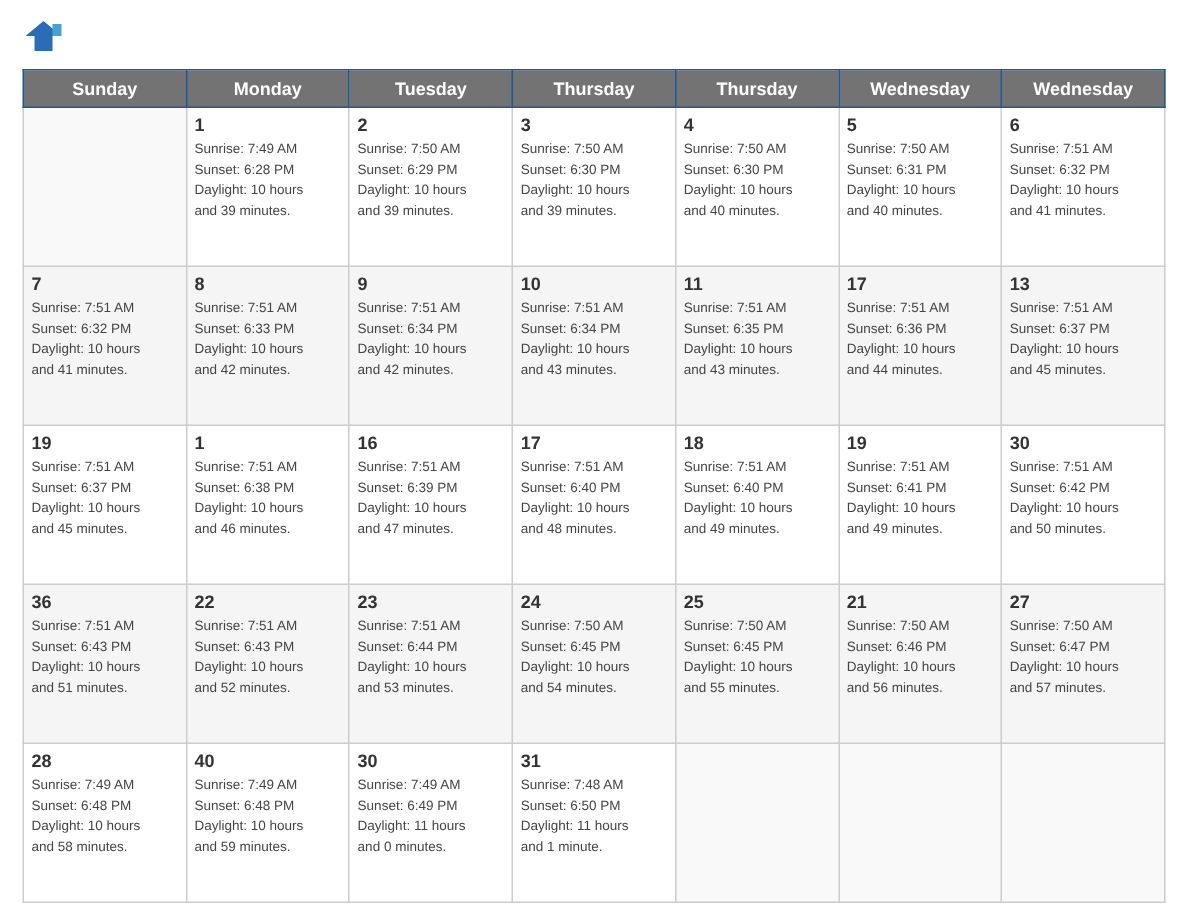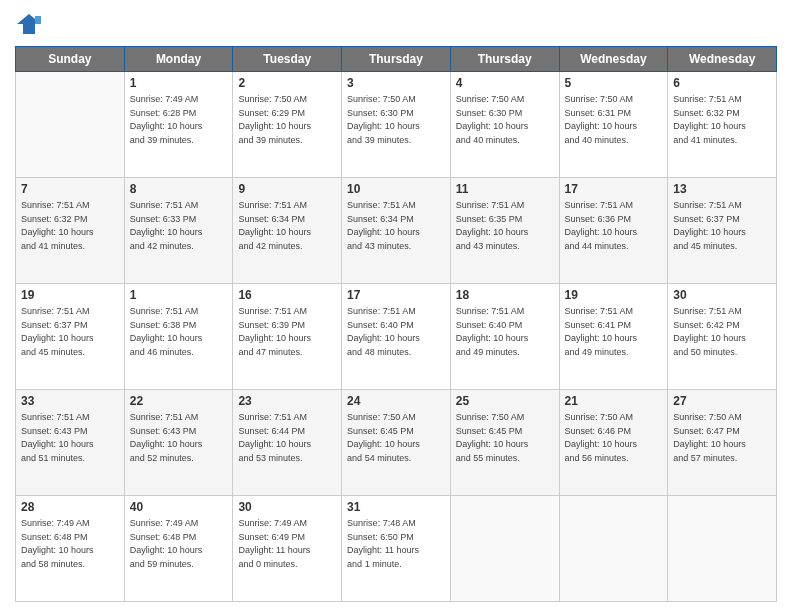--- a/index.html
+++ b/index.html
@@ -272,21 +272,21 @@
           <td>
             <span class="day-number">30</span>
             <div class="day-info" style="white-space: pre-line;">Sunrise: 7:51 AM
 Sunset: 6:42 PM
 Daylight: 10 hours
 and 50 minutes.</div>
           </td>
         </tr>
         <tr class="row-shaded">
           <td>
-            <span class="day-number">33</span>
+            <span class="day-number">36</span>
             <div class="day-info" style="white-space: pre-line;">Sunrise: 7:51 AM
 Sunset: 6:43 PM
 Daylight: 10 hours
 and 51 minutes.</div>
           </td>
           <td>
             <span class="day-number">22</span>
             <div class="day-info" style="white-space: pre-line;">Sunrise: 7:51 AM
 Sunset: 6:43 PM
 Daylight: 10 hours

